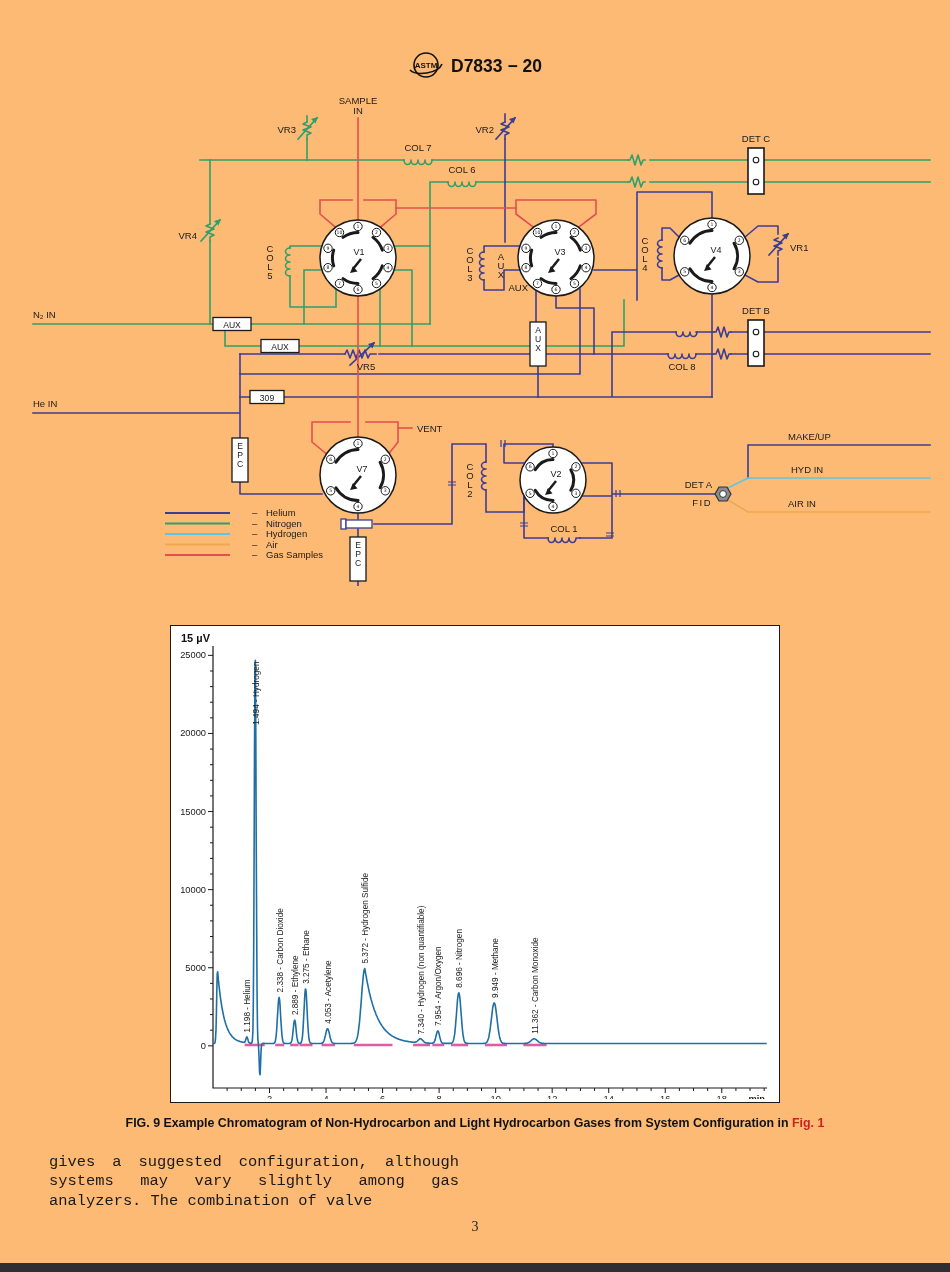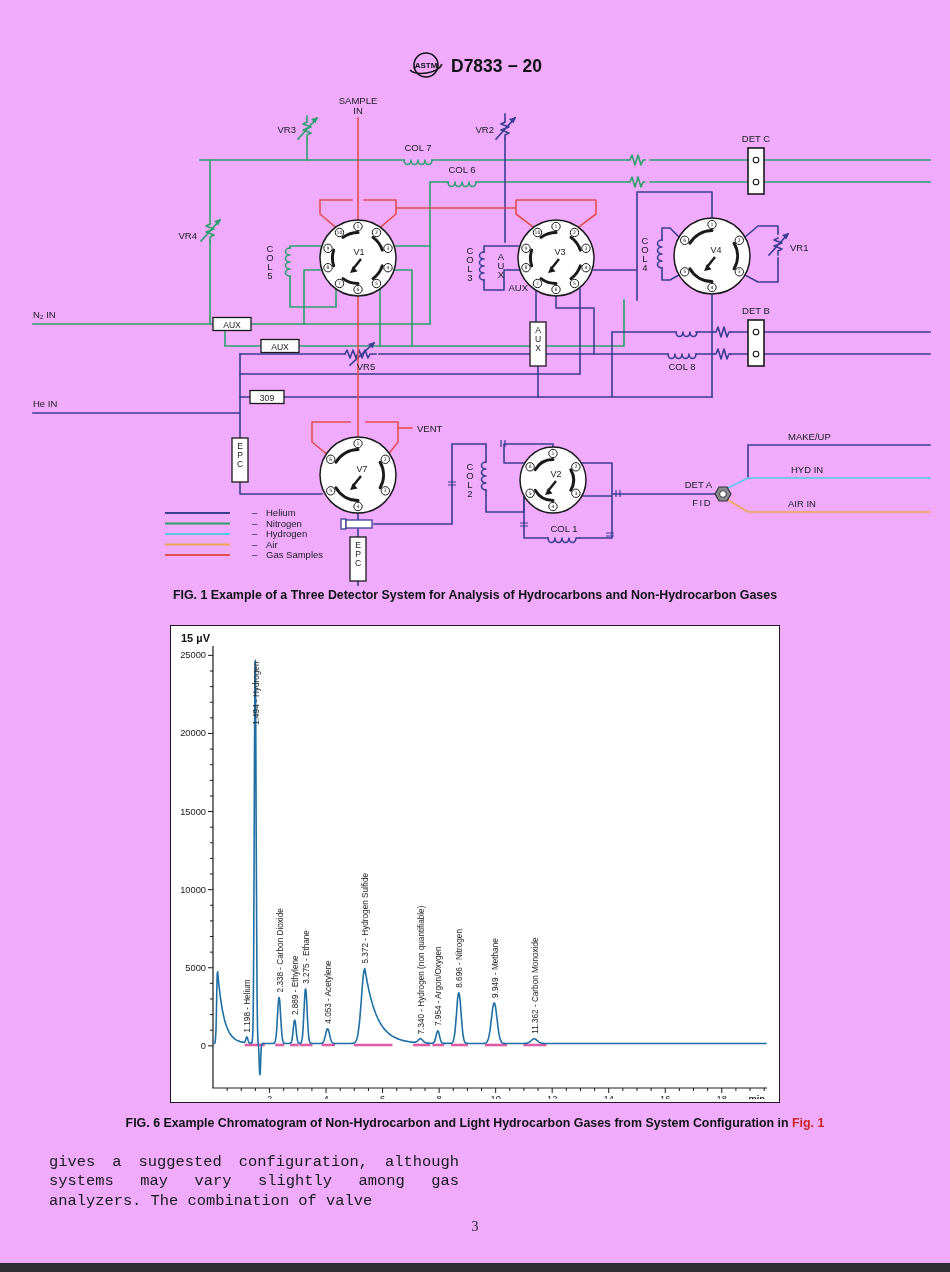--- a/index.html
+++ b/index.html
@@ -1,16 +1,16 @@
 <!DOCTYPE html>
 <html style="--c-helium: #3d3d94; --c-nitrogen: #2fa06a; --c-hydrogen: #58c8e6; --c-air: #f0a84e; --c-gas: #e14f4f; --c-link: #cc2222;"><head>
 <meta charset="utf-8">
 <style>
   html,body{margin:0;padding:0;background:#fff;}
-  .page{position:relative;width:950px;height:1272px;background:#f0abfc;overflow:hidden;
+  .page{position:relative;width:950px;height:1272px;background:#fdba74;overflow:hidden;
         font-family:"Liberation Sans",sans-serif;}
   .hdr{position:absolute;top:50px;left:0;width:100%;display:flex;align-items:center;
        justify-content:center;gap:7px;}
   .doccode{font-family:"Liberation Sans",sans-serif;font-weight:bold;font-size:17.5px;color:#111;}
   .logo{display:block;}
   #fig1{position:absolute;top:92px;left:0;}
   .cap{position:absolute;left:0;width:100%;text-align:center;font-family:"Liberation Sans",sans-serif;
        font-weight:bold;font-size:12.4px;color:#111;}
   #cap1{top:588px;}
   #cap2{top:1116px;}
@@ -319,21 +319,20 @@
       <text class="lb" x="252" y="455.5">–</text>
       <text class="lb" x="252" y="466">–</text>
       <text class="lb" x="266" y="424">Helium</text>
       <text class="lb" x="266" y="434.5">Nitrogen</text>
       <text class="lb" x="266" y="445">Hydrogen</text>
       <text class="lb" x="266" y="455.5">Air</text>
       <text class="lb" x="266" y="466">Gas Samples</text>
     </g>
   </svg>
 
-  <div class="cap" id="cap1">FIG. 1 Example of a Three Detector System for Analysis of Hydrocarbons and Non-Hydrocarbon Gases</div>
 
   <div id="fig2box">
     <svg id="fig2svg" width="605" height="473" viewBox="0 0 605 473">
         <path d="M42,20 V462 H596" stroke="#1a1a1a" stroke-width="1.2" fill="none"></path>
         <line x1="56.13265306122449" y1="462" x2="56.13265306122449" y2="465" stroke="#1a1a1a" stroke-width="1"></line>
         <line x1="70.26530612244898" y1="462" x2="70.26530612244898" y2="465" stroke="#1a1a1a" stroke-width="1"></line>
         <line x1="84.39795918367346" y1="462" x2="84.39795918367346" y2="465" stroke="#1a1a1a" stroke-width="1"></line>
         <line x1="98.53061224489795" y1="462" x2="98.53061224489795" y2="467" stroke="#1a1a1a" stroke-width="1"></line>
         <line x1="112.66326530612245" y1="462" x2="112.66326530612245" y2="465" stroke="#1a1a1a" stroke-width="1"></line>
         <line x1="126.79591836734693" y1="462" x2="126.79591836734693" y2="465" stroke="#1a1a1a" stroke-width="1"></line>
@@ -433,19 +432,19 @@
         <text x="160.0592857142857" y="397.65017667844523" transform="rotate(-90 160.0592857142857 397.65017667844523)" style="font:8.2px &quot;Liberation Sans&quot;,sans-serif" fill="#222">4.053 - Acetylene</text>
         <text x="197.3412244897959" y="337.51943462897526" transform="rotate(-90 197.3412244897959 337.51943462897526)" style="font:8.2px &quot;Liberation Sans&quot;,sans-serif" fill="#222">5.372 - Hydrogen Sulfide</text>
         <text x="252.96734693877548" y="408.4268551236749" transform="rotate(-90 252.96734693877548 408.4268551236749)" style="font:8.2px &quot;Liberation Sans&quot;,sans-serif" fill="#222">7.340 - Hydrogen (non quantifiable)</text>
         <text x="270.3222448979592" y="399.9929328621908" transform="rotate(-90 270.3222448979592 399.9929328621908)" style="font:8.2px &quot;Liberation Sans&quot;,sans-serif" fill="#222">7.954 - Argon/Oxygen</text>
         <text x="291.2951020408163" y="361.7279151943463" transform="rotate(-90 291.2951020408163 361.7279151943463)" style="font:8.2px &quot;Liberation Sans&quot;,sans-serif" fill="#222">8.696 - Nitrogen</text>
         <text x="326.7115306122449" y="371.8798586572438" transform="rotate(-90 326.7115306122449 371.8798586572438)" style="font:8.2px &quot;Liberation Sans&quot;,sans-serif" fill="#222">9.949 - Methane</text>
         <text x="366.6504081632653" y="407.80212014134275" transform="rotate(-90 366.6504081632653 407.80212014134275)" style="font:8.2px &quot;Liberation Sans&quot;,sans-serif" fill="#222">11.362 - Carbon Monoxide</text>
       </svg>
   </div>
 
-  <div class="cap" id="cap2"><span>FIG. 6 Example Chromatogram of Non-Hydrocarbon and Light Hydrocarbon Gases from System Configuration in</span> <a class="figlink">Fig. 1</a></div>
+  <div class="cap" id="cap2"><span>FIG. 9 Example Chromatogram of Non-Hydrocarbon and Light Hydrocarbon Gases from System Configuration in</span> <a class="figlink">Fig. 1</a></div>
 
   <div class="coltext" id="colL">gives a suggested configuration, although systems may vary slightly among gas analyzers. The combination of valve</div>
 
   <div class="pagenum">3</div>
   <div class="botbar"></div>
 </div>
 
 </body></html>

